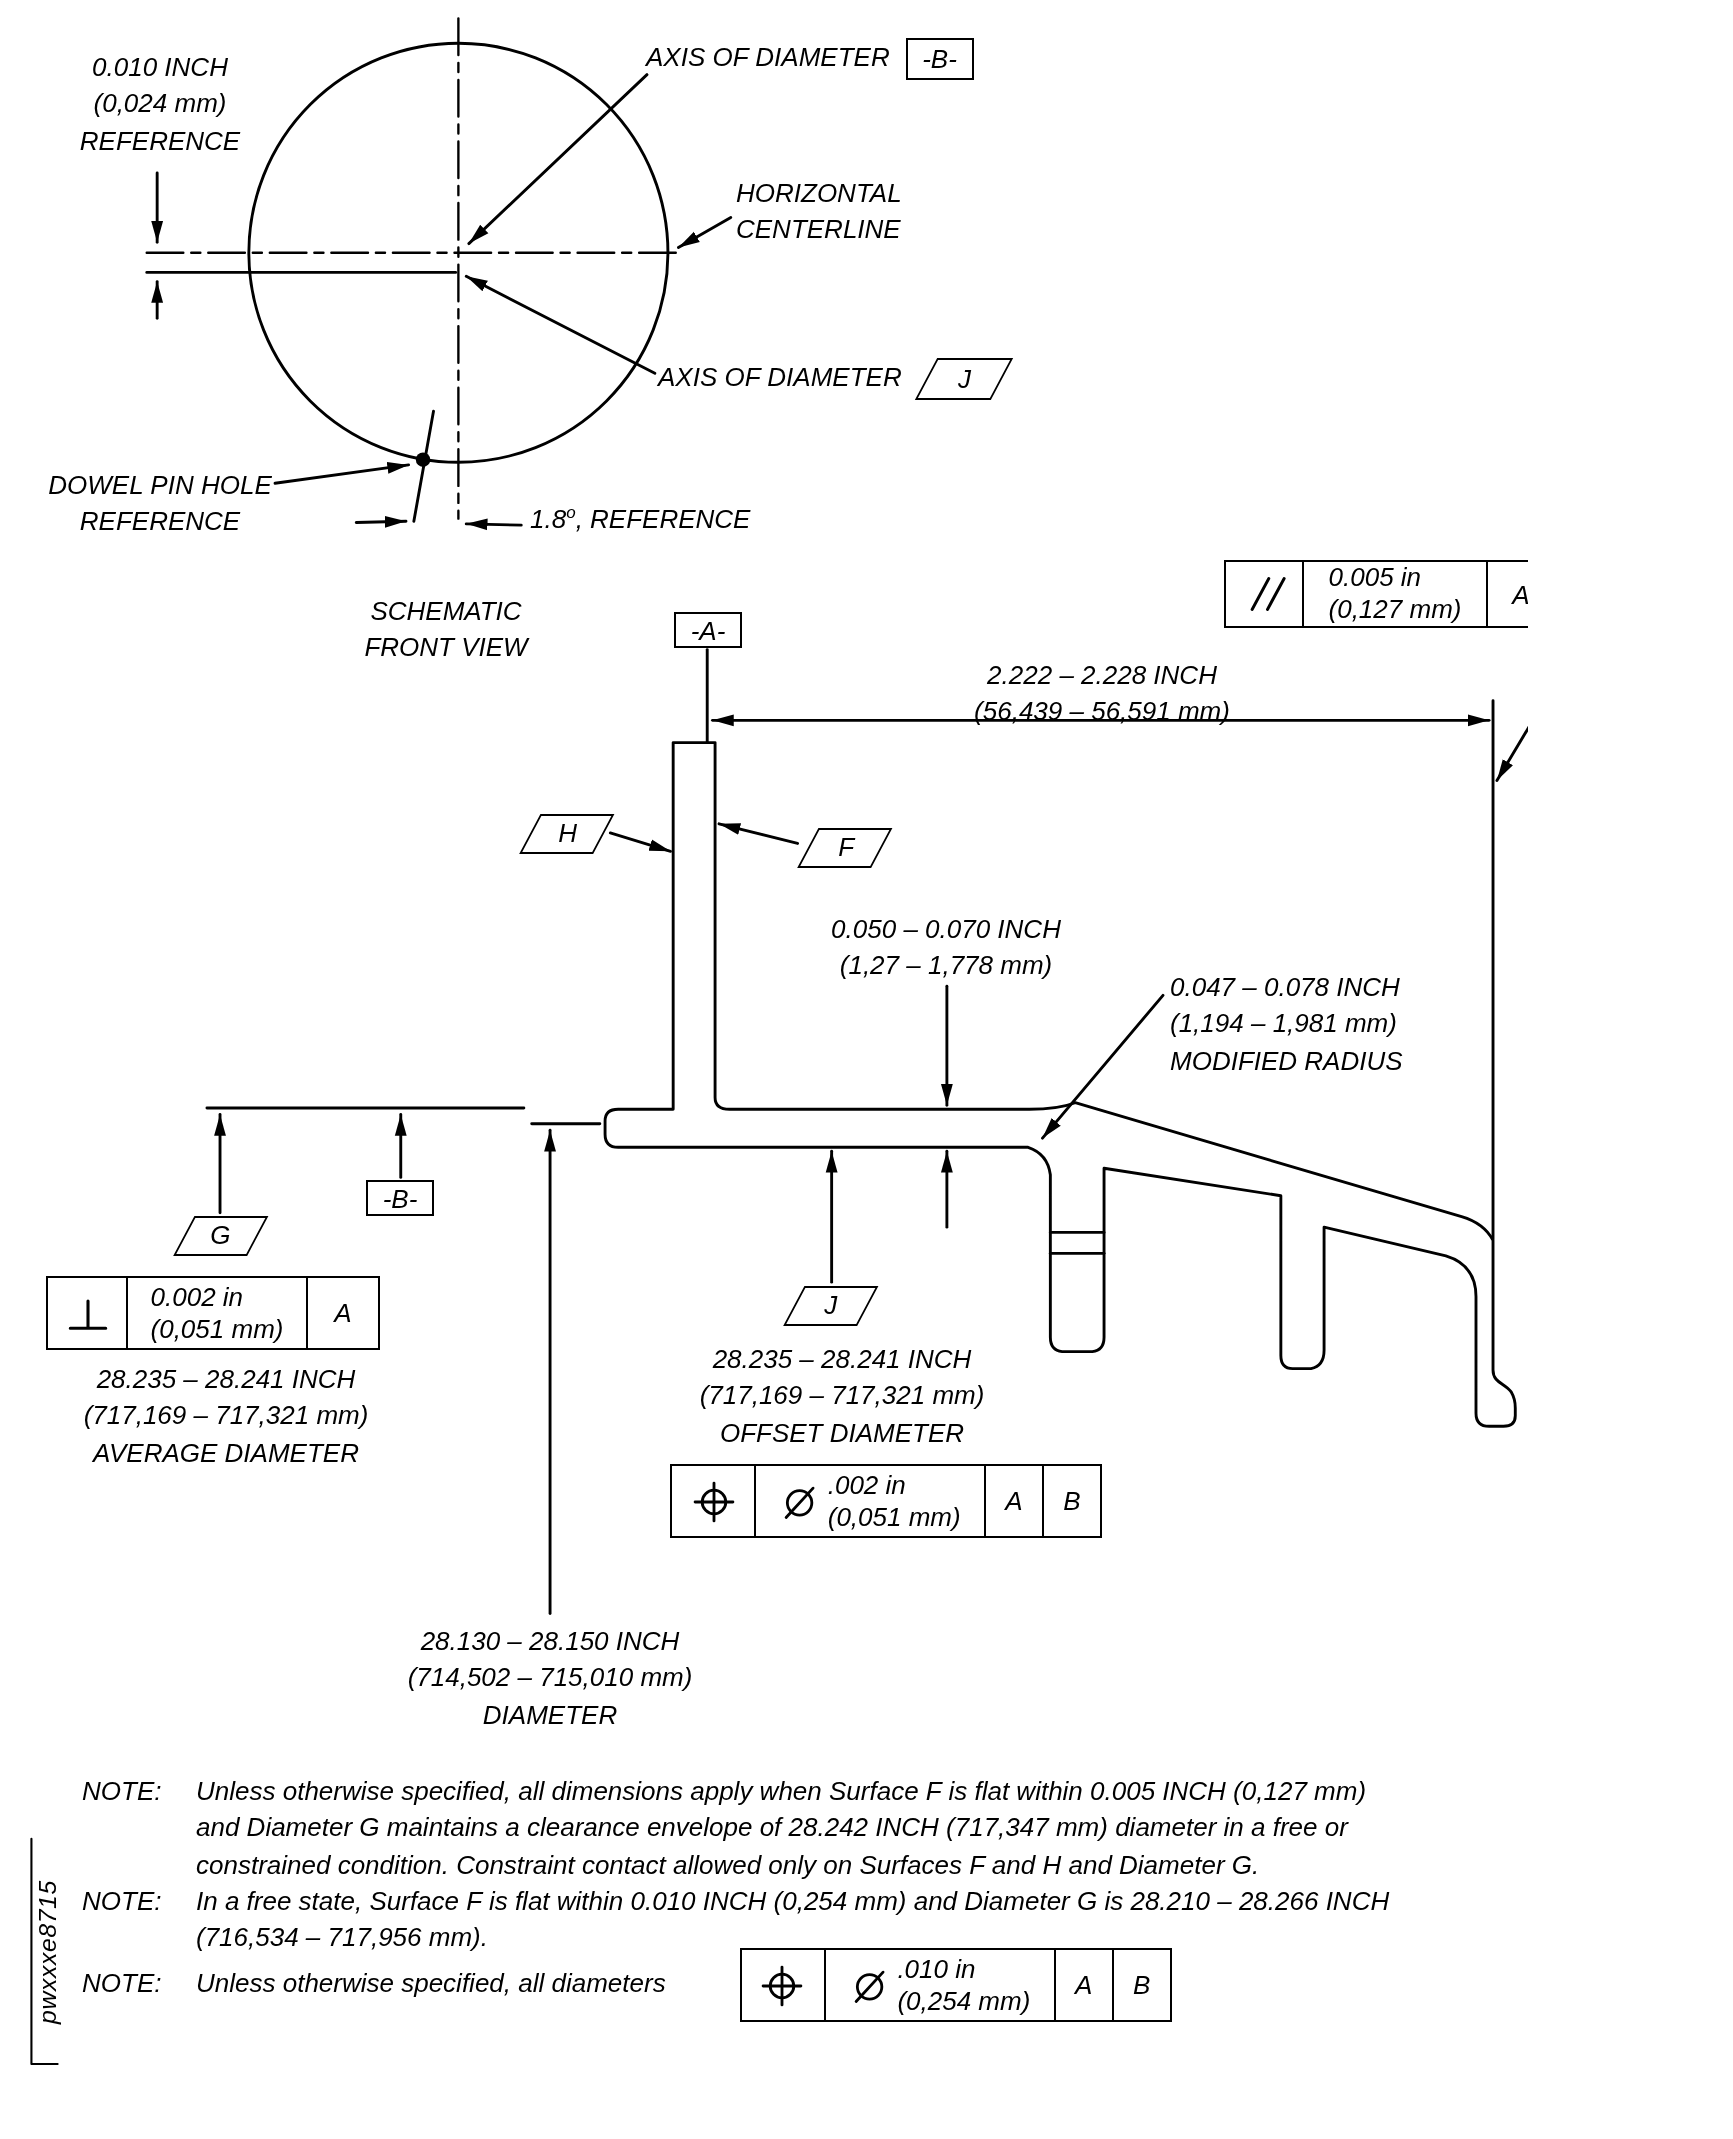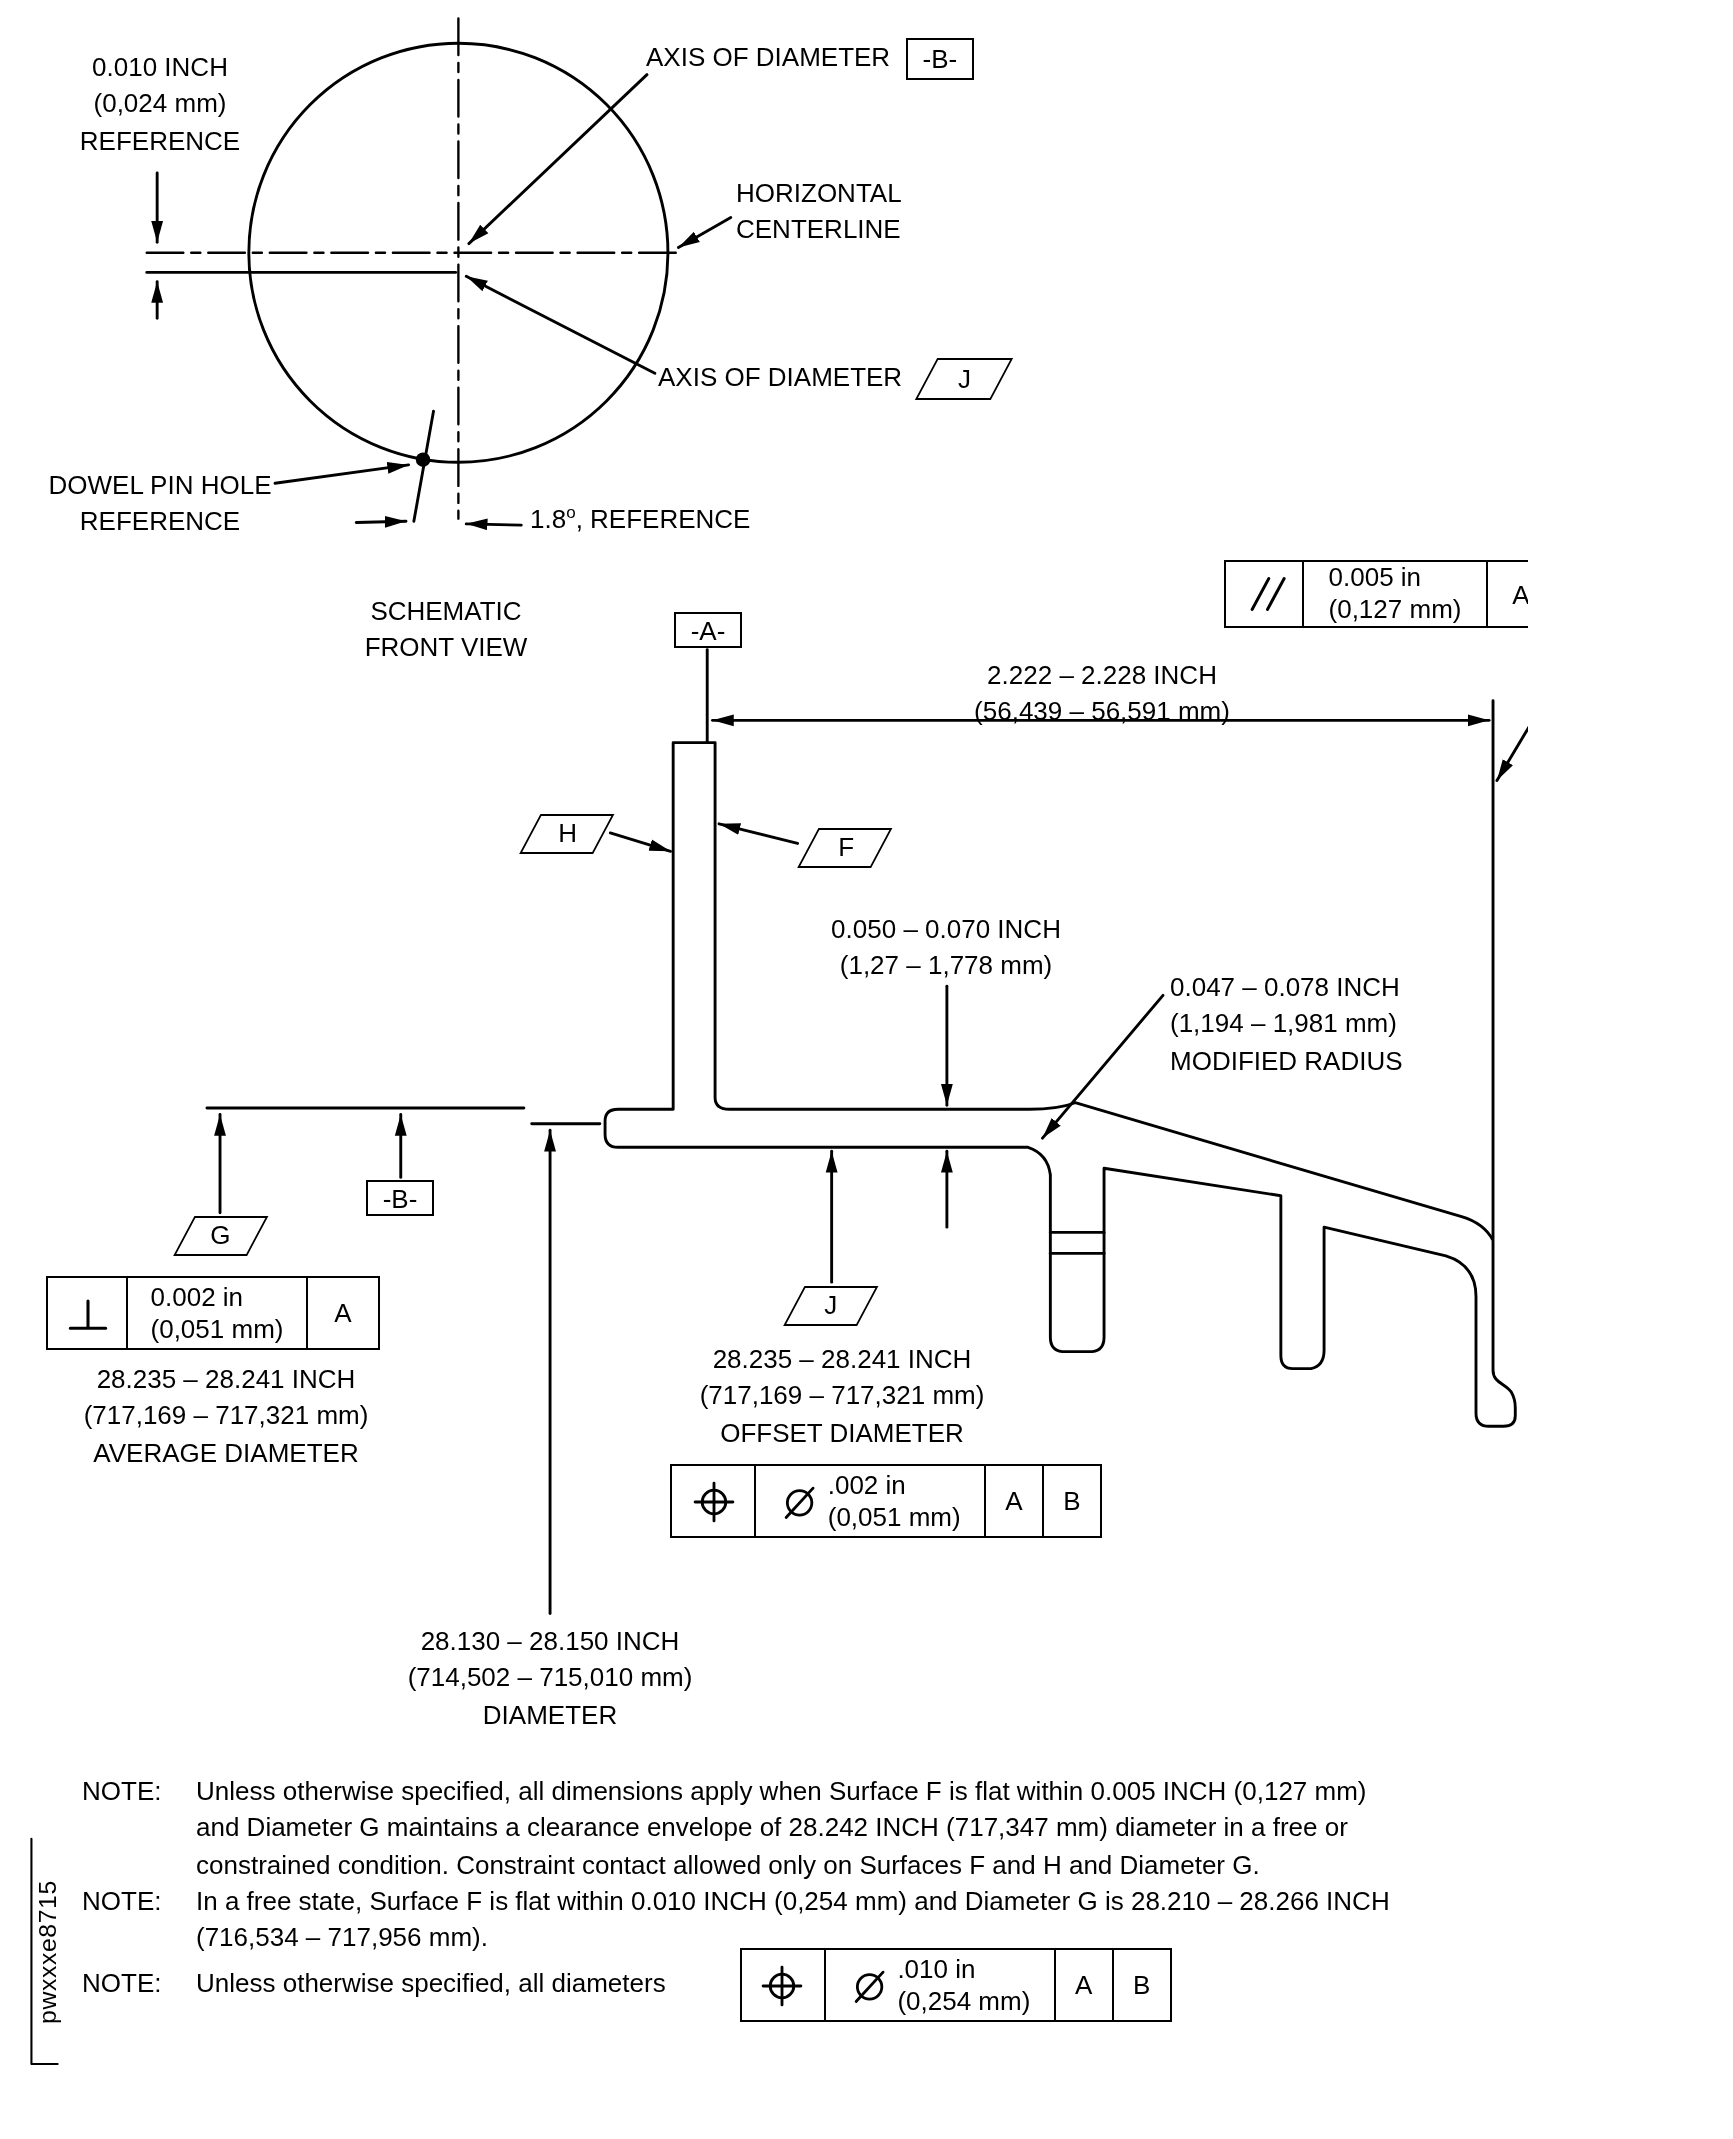--- a/index.html
+++ b/index.html
@@ -1,18 +1,18 @@
 <!DOCTYPE html>
 <html style="font-size:10.5px"><head>
 <meta charset="utf-8">
 <style>
   * { margin:0; padding:0; box-sizing:border-box; }
   html,body { background:#ffffff; }
   body { font-family:"Liberation Sans", sans-serif; color:#000; }
-  .viewport { width:1528px; height:2140px; position:relative; overflow:hidden; background:#0f172a; }
+  .viewport { width:1528px; height:2140px; position:relative; overflow:hidden; background:#0f172a;font-style:italic; }
   .page { position:absolute; left:0; top:0; width:867px; height:1070px; background:#fff;
           transform:scale(2); transform-origin:0 0; }
   .art { position:absolute; left:0; top:0; width:867px; height:1070px; }
 
   .lbl { position:absolute; font-size:13px; line-height:18.3px; white-space:nowrap; }
   .ctr { text-align:center; transform:translateX(-50%); }
 
   .datum-box { position:absolute; width:34px; height:18.3px; border:1.4px solid #000; background:#fff;
                display:flex; align-items:center; justify-content:center; font-size:13px; }
   .datum-inline { width:34px; height:21px; border:1.4px solid #000; background:#fff; margin-left:7.9px;

